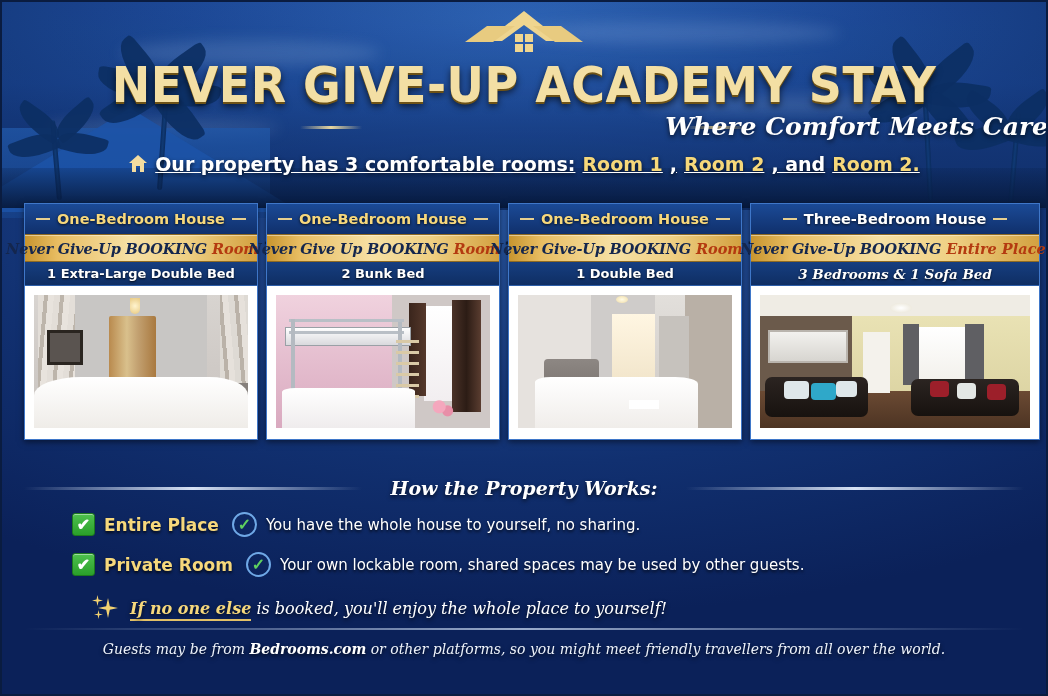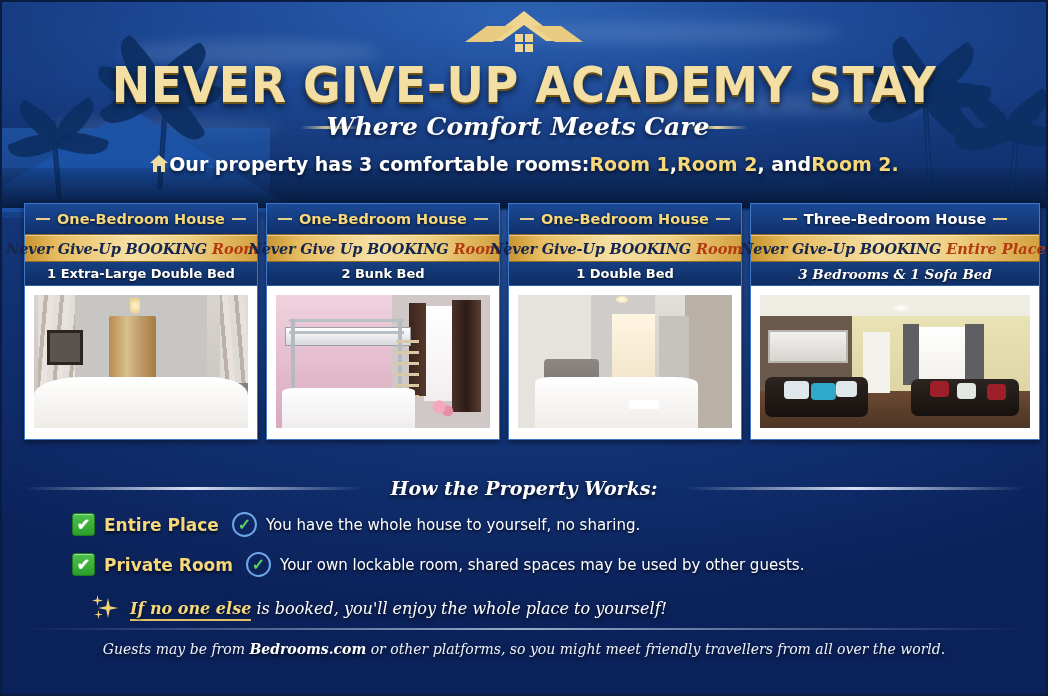--- a/index.html
+++ b/index.html
@@ -53,34 +53,34 @@
     position:absolute;left:0;right:0;top:58px;text-align:center;
     font-size:46px;font-weight:bold;font-style:normal;letter-spacing:.5px;
     font-family:"DejaVu Sans", sans-serif;
     color:#f3dfa4;
     background:linear-gradient(180deg,#fdf3cf 0%,#f2dc9c 42%,#d9b košt 0%);
     -webkit-background-clip:text;
     text-shadow:0 2px 0 #6d5216, 0 3px 7px rgba(0,0,0,.65);
     transform:scaleY(1.08);
   }
   .subtitle{
-    position:absolute;left:0;right:12px;top:112px;text-align:center;
+    position:absolute;left:0;right:0;top:112px;text-align:right;
     font-size:25px;font-style:italic;font-weight:bold;color:#ffffff;
     font-family:"DejaVu Serif", serif;
     text-shadow:0 2px 5px rgba(0,0,0,.7);
   }
   .subline{position:absolute;top:126px;height:3px;width:62px;
     background:linear-gradient(90deg,rgba(240,225,170,0),#e9d79f,rgba(240,225,170,0));}
   .subline.l{left:300px;} .subline.r{right:300px;}
   .rooms-line{
     position:absolute;left:0;right:0;top:153px;text-align:center;
     font-size:19px;font-weight:bold;color:#ffffff;
     font-family:"DejaVu Sans", sans-serif;
     text-shadow:0 2px 4px rgba(0,0,0,.75);
-    display:flex;align-items:center;justify-content:center;
+    display:flex;align-items:center;justify-content:center;gap:7px;text-decoration:underline;
   }
   .rooms-line .gold{color:#f6d87a;}
   
   .cards{position:absolute;left:24px;top:203px;display:flex;gap:8px;}
   .card{
     background:linear-gradient(180deg,#13356f,#0e2a5c);
     border:1px solid #3f77c9;
     box-shadow:0 2px 6px rgba(0,0,0,.5);
     display:flex;flex-direction:column;
   }

